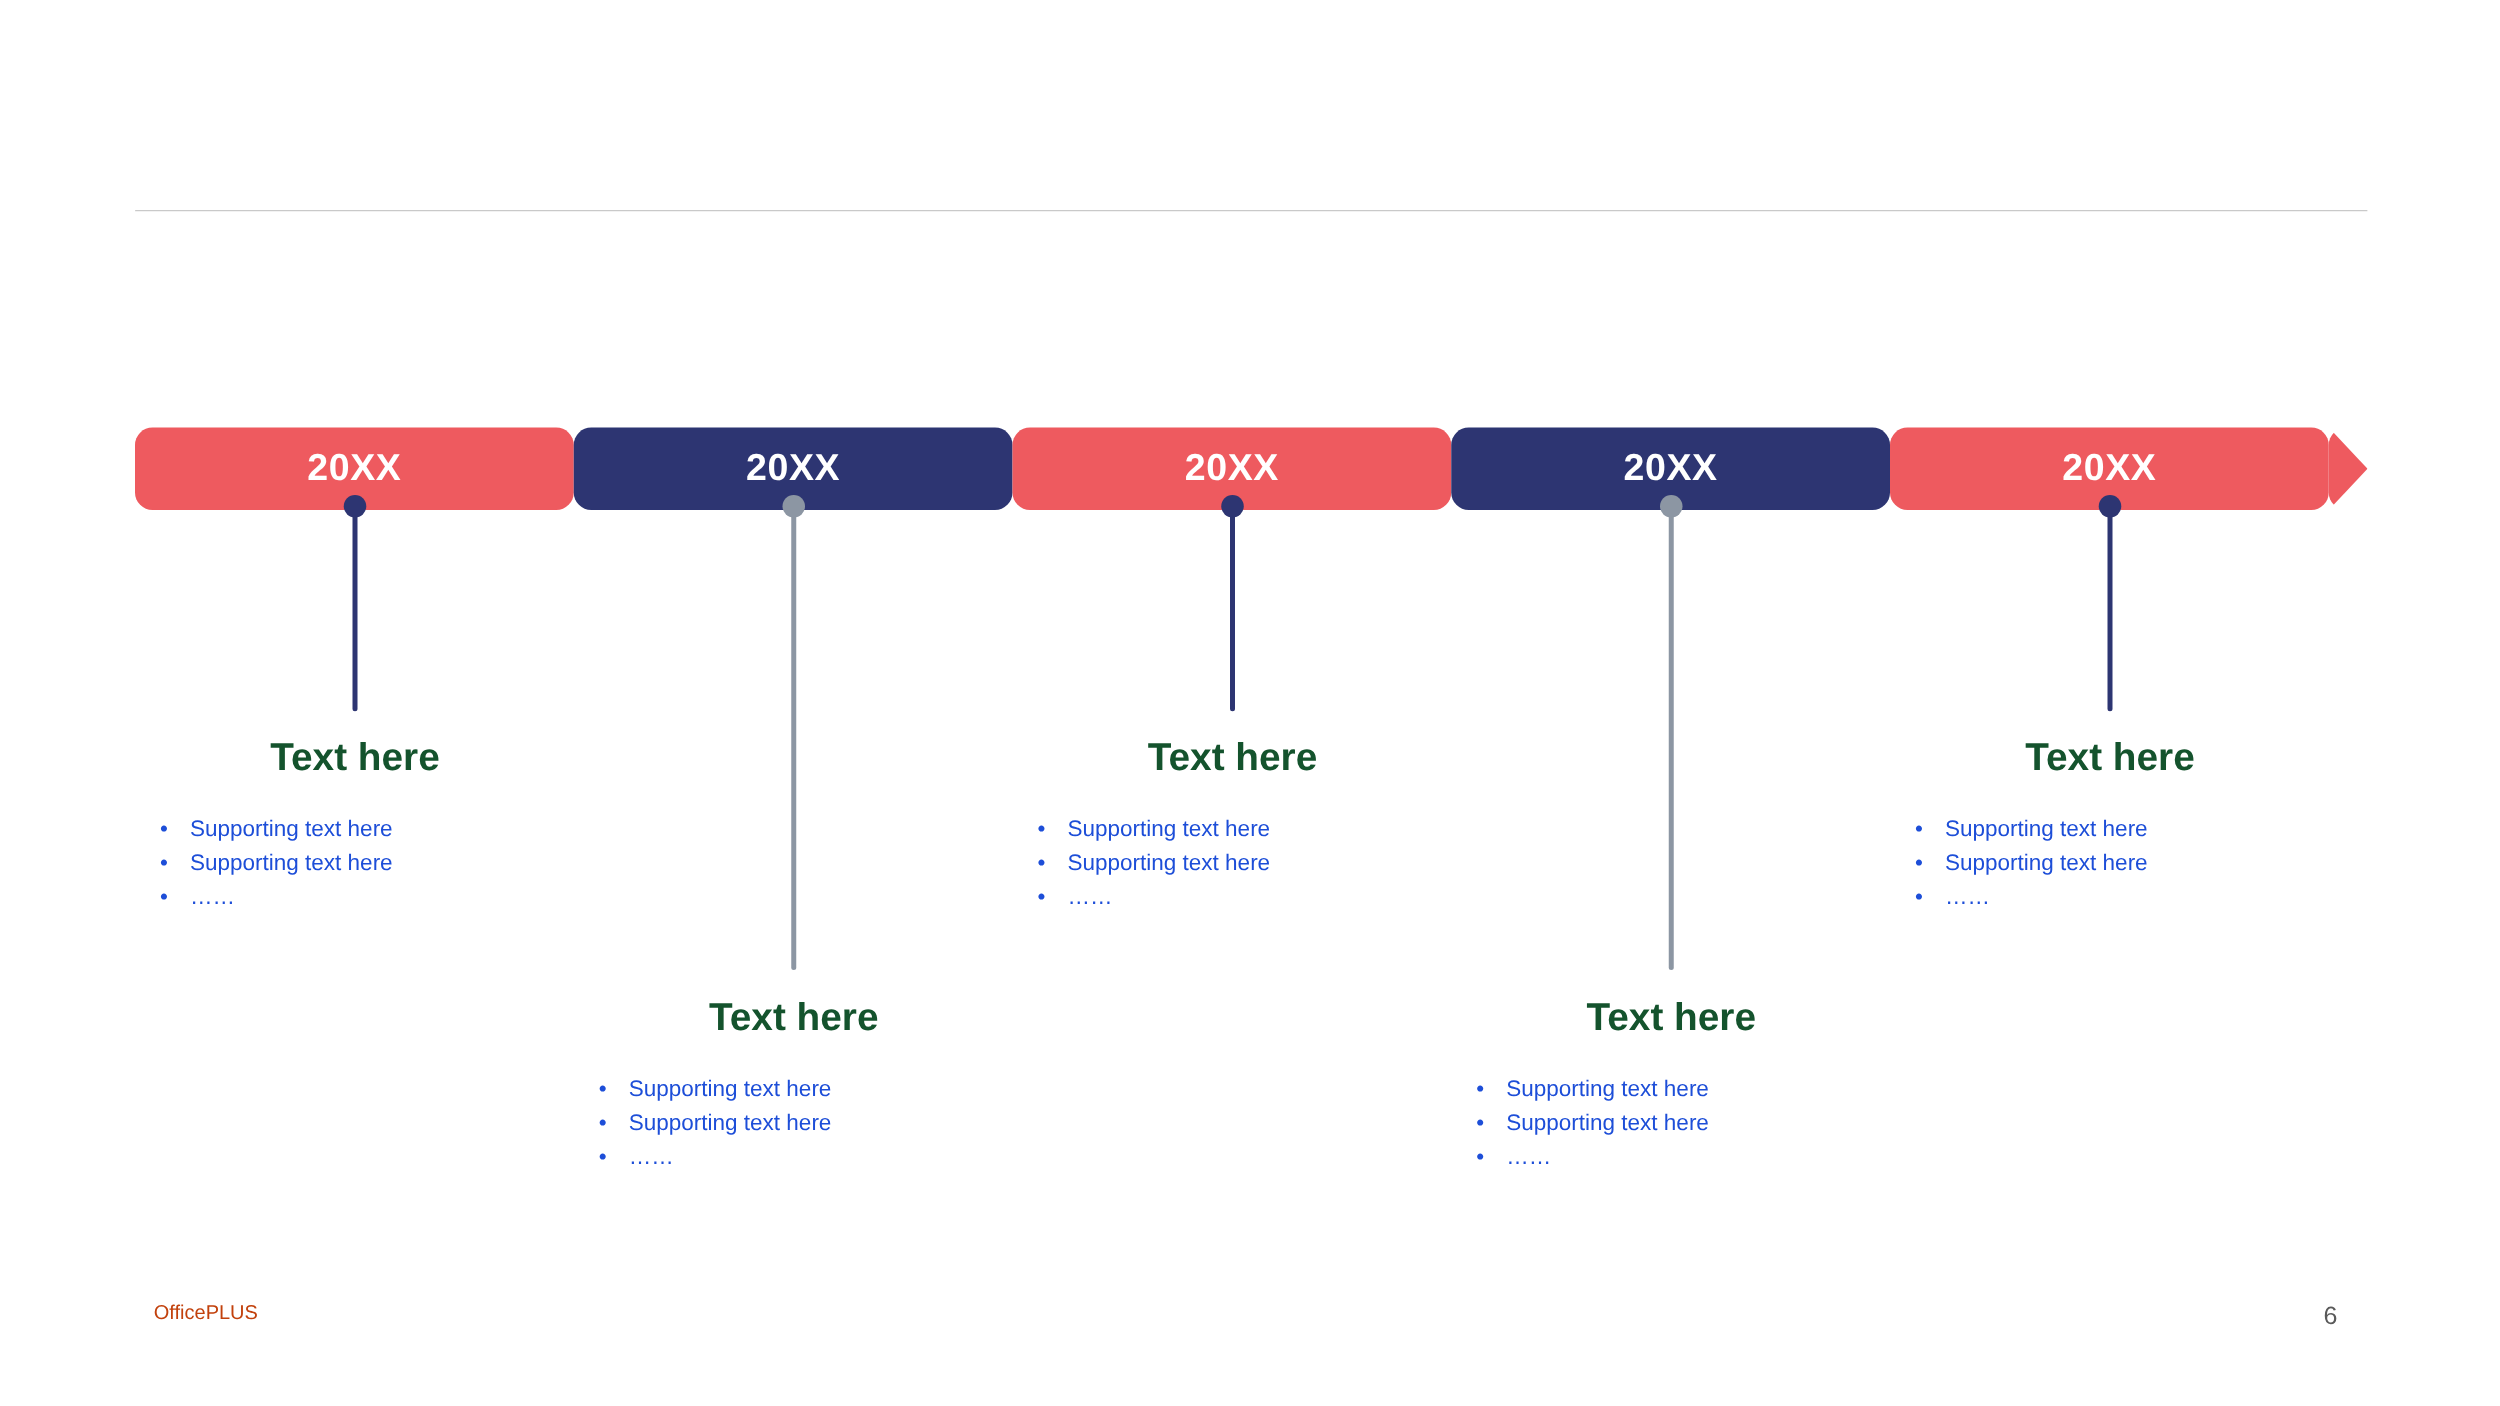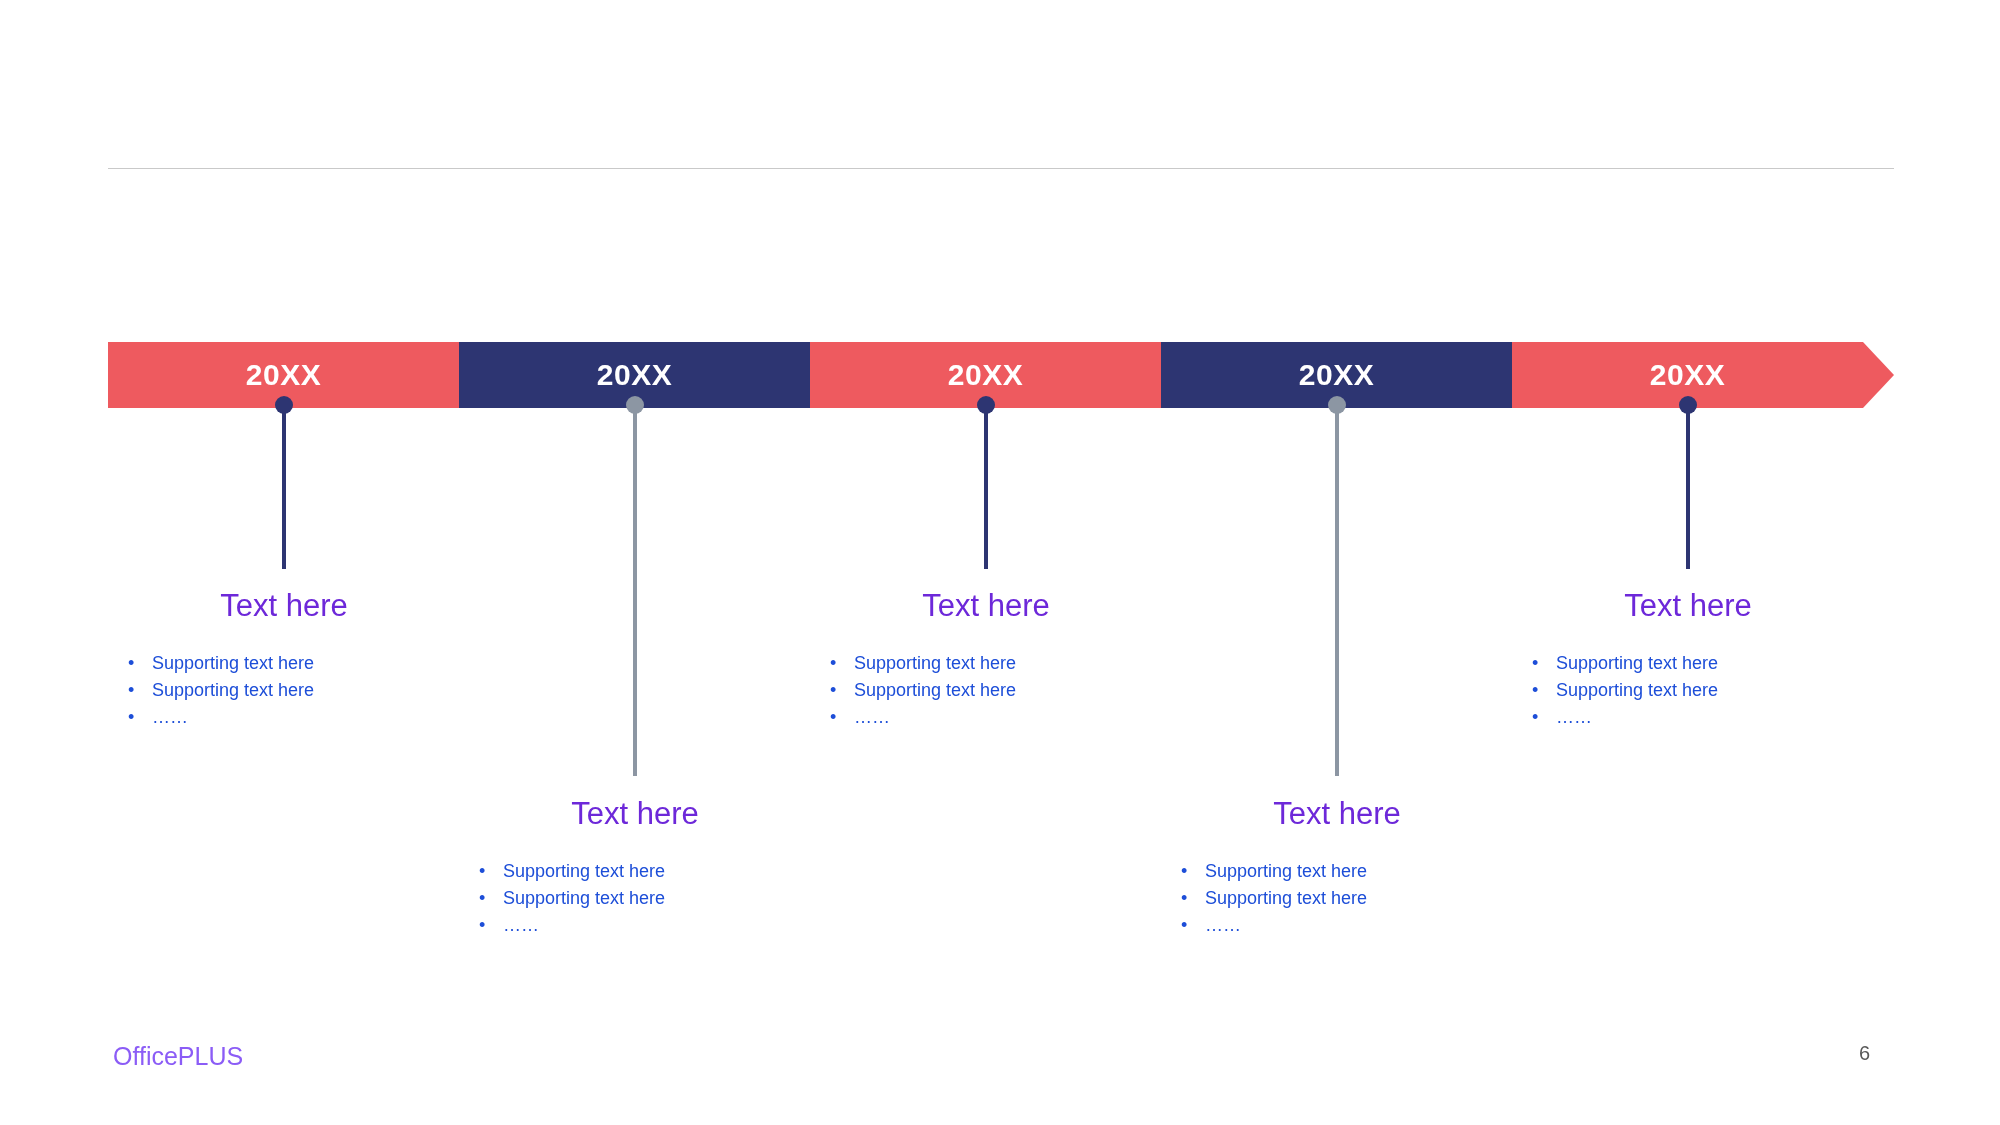--- a/index.html
+++ b/index.html
@@ -1,15 +1,15 @@
 <!DOCTYPE html>
 <html><head>
 <meta charset="utf-8">
 <style>
-  * { margin: 0; padding: 0; box-sizing: border-box; }
+  * { margin: 0; padding: 0; box-sizing: border-box; border-radius: 14px; }
   html, body { width: 2000px; height: 1125px; }
   body {
     background: #ffffff;
     font-family: "Liberation Sans", sans-serif;
     color: #000;
   }
   .slide {
     position: relative;
     width: 2000px;
     height: 1125px;
@@ -86,23 +86,23 @@
   }
   .block.row-top    { top: 588px; }
   .block.row-bottom { top: 796px; }
   .block.m0 { left: 114px; }
   .block.m1 { left: 465px; }
   .block.m2 { left: 816px; }
   .block.m3 { left: 1167px; }
   .block.m4 { left: 1518px; }
   .block .title {
     font-size: 31px;
-    font-weight: normal;
+    font-weight: bold;
     text-align: center;
-    color: #6d28d9;
+    color: #14532d;
   }
   .block ul {
     margin-top: 26px;
     list-style: none;
     padding-left: 14px;
   }
   .block li {
     position: relative;
     padding-left: 24px;
     font-size: 18px;
@@ -111,24 +111,24 @@
   }
   .block li::before {
     content: "\2022";
     position: absolute;
     left: 0;
     top: 0;
   }
   
   .footer-brand {
     position: absolute;
-    left: 113px;
+    left: 123px;
     top: 1042px;
-    font-size: 25px;
-    color: #8b5cf6;
+    font-size: 16px;
+    color: #c2410c;
   }
   .page-number {
     position: absolute;
     right: 130px;
     top: 1042px;
     font-size: 20px;
     color: #595959;
   }
 </style>
 </head>

